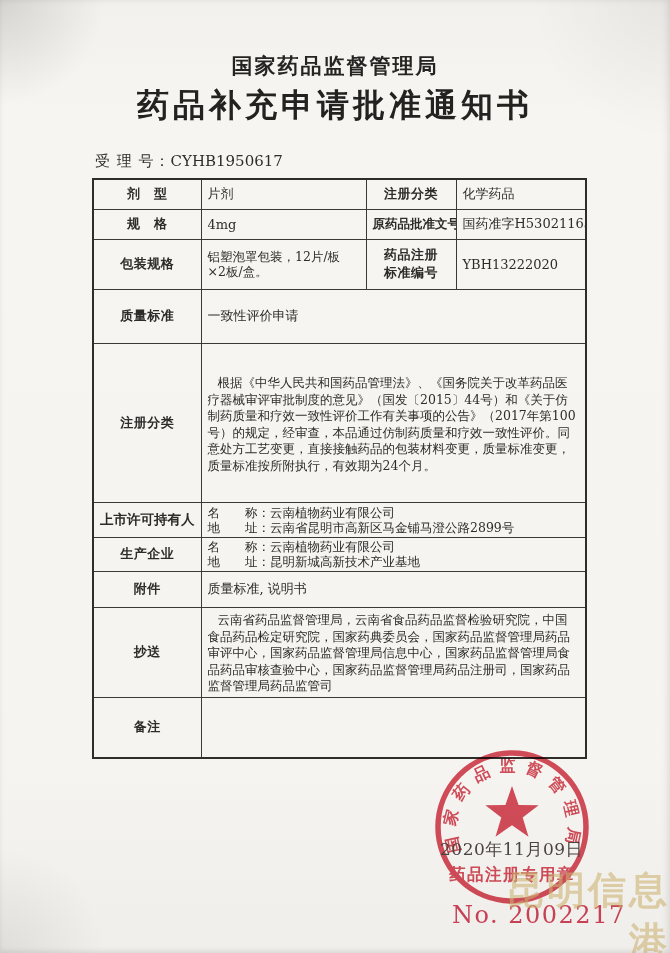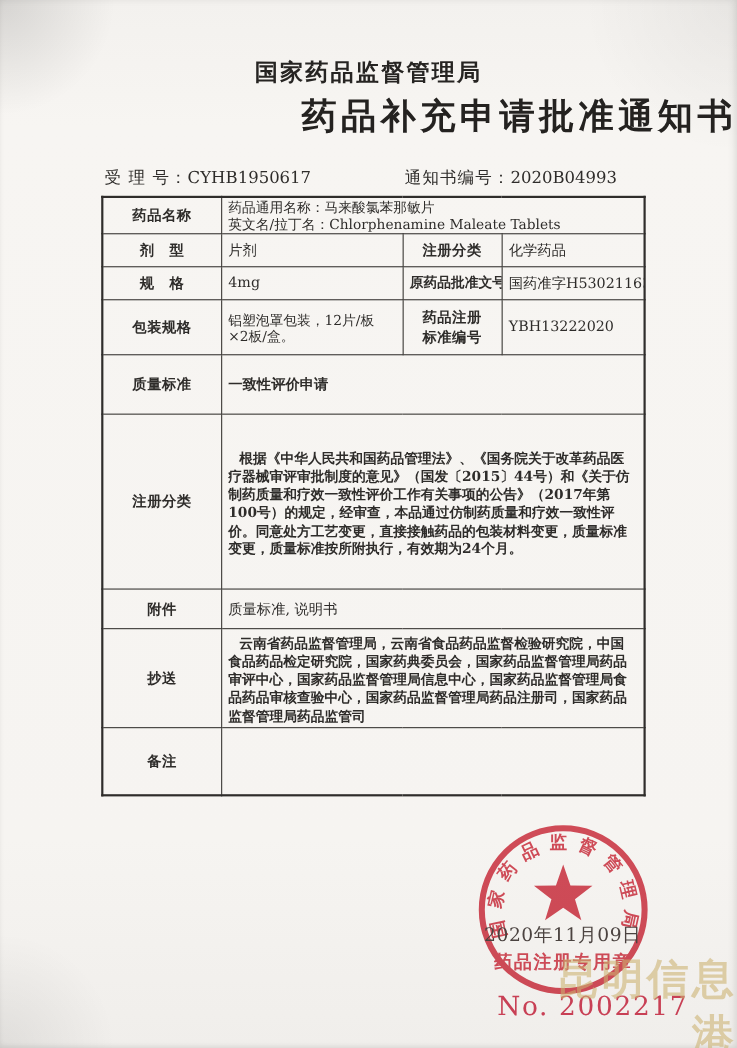--- a/index.html
+++ b/index.html
@@ -20,21 +20,21 @@
   }
   .agency {
     position:absolute; top:52px; left:0; right:0;
     text-align:center;
     font-family:"Liberation Sans","DejaVu Sans",sans-serif;
     font-size:21px; font-weight:700; letter-spacing:2px;
     color:#262422;
   }
   .doc-title {
     position:absolute; top:84px; left:0; right:0;
-    text-align:right;
+    text-align:center;
     font-size:32px; font-weight:600; letter-spacing:4px;
     color:#242220;
   }
   .meta-acceptance { position:absolute; top:152px; left:95px;  font-size:15px; }
   .meta-notice     { position:absolute; top:152px; left:368px; font-size:15px; }
   .meta-acceptance .lblspan, .meta-notice .lblspan { letter-spacing:1px; }
 
   table.doc {
     position:absolute; left:92px; top:178px;
     width:493px;
@@ -48,21 +48,21 @@
     vertical-align:middle;
     overflow:hidden;
   }
   td.lbl {
     text-align:center; font-weight:700; font-size:14px;
     letter-spacing:0.5px; padding:1px 2px;
   }
   td.lbl.small { font-size:12.5px; letter-spacing:0; white-space:nowrap;margin-left:16px; }
   .two-line { font-size:12.5px; line-height:1.2; }
   .para { font-size:12.5px; line-height:1.32; text-indent:0.8em; }
-  td.vtop { vertical-align:top;font-weight:bold; }
+  td.vtop { vertical-align:top; }
   td.pt8  { padding-top:8px; }
   td.pt20 { padding-top:22px; }
   .nowrap { white-space:nowrap; }
 
   .stamp {
     position:absolute; left:432px; top:747px;
     width:160px; height:160px;
     opacity:0.93; mix-blend-mode:multiply;
     z-index:3;
   }
@@ -86,41 +86,31 @@
 </head>
 <body>
 
 <div class="page">
 
   <div class="agency">国家药品监督管理局</div>
   <div class="doc-title">药品补充申请批准通知书</div>
 
   <div class="meta-acceptance">
     <span class="lblspan">受 理 号：</span><span>CYHB1950617</span>
-  </div>
-  <div class="meta-notice">
-    <span class="lblspan">通知书编号：</span><span>2020B04993</span>
   </div>
 
   <table class="doc">
     <colgroup>
       <col style="width:108px">
         <col style="width:165px">
         <col style="width:90px">
         <col style="width:130px">
     </colgroup>
 
     <tbody>
-        <tr style="height:30px">
-      <td class="lbl">药品名称</td>
-      <td colspan="3">
-        <div class="two-line">药品通用名称：马来酸氯苯那敏片</div>
-        <div class="two-line">英文名/拉丁名：Chlorphenamine Maleate Tablets</div>
-      </td>
-    </tr>
 
     <tr style="height:30px">
       <td class="lbl">剂　型</td>
       <td>片剂</td>
       <td class="lbl">注册分类</td>
       <td>化学药品</td>
     </tr>
 
     <tr style="height:30px">
       <td class="lbl">规　格</td>
@@ -147,21 +137,35 @@
       <td colspan="3" class="vtop pt8">一致性评价申请</td>
     </tr>
 
     <tr style="height:159px">
       <td class="lbl vtop pt20">注册分类</td>
       <td colspan="3" class="vtop" style="padding-top:5px">
         <div class="para">根据《中华人民共和国药品管理法》、《国务院关于改革药品医疗器械审评审批制度的意见》（国发〔2015〕44号）和《关于仿制药质量和疗效一致性评价工作有关事项的公告》（2017年第100号）的规定，经审查，本品通过仿制药质量和疗效一致性评价。同意处方工艺变更，直接接触药品的包装材料变更，质量标准变更，质量标准按所附执行，有效期为24个月。</div>
       </td>
     </tr>
 
-
+    <tr style="height:35px">
+      <td class="lbl small" style="font-size:13.5px">上市许可持有人</td>
+      <td colspan="3">
+        <div class="two-line">名　　称：云南植物药业有限公司</div>
+        <div class="two-line">地　　址：云南省昆明市高新区马金铺马澄公路2899号</div>
+      </td>
+    </tr>
+
+    <tr style="height:34px">
+      <td class="lbl">生产企业</td>
+      <td colspan="3">
+        <div class="two-line">名　　称：云南植物药业有限公司</div>
+        <div class="two-line">地　　址：昆明新城高新技术产业基地</div>
+      </td>
+    </tr>
 
     <tr style="height:36px">
       <td class="lbl">附件</td>
       <td colspan="3">质量标准, 说明书</td>
     </tr>
 
 
     <tr style="height:90px">
       <td class="lbl vtop pt8">抄送</td>
       <td colspan="3" class="vtop" style="padding-top:4px">

